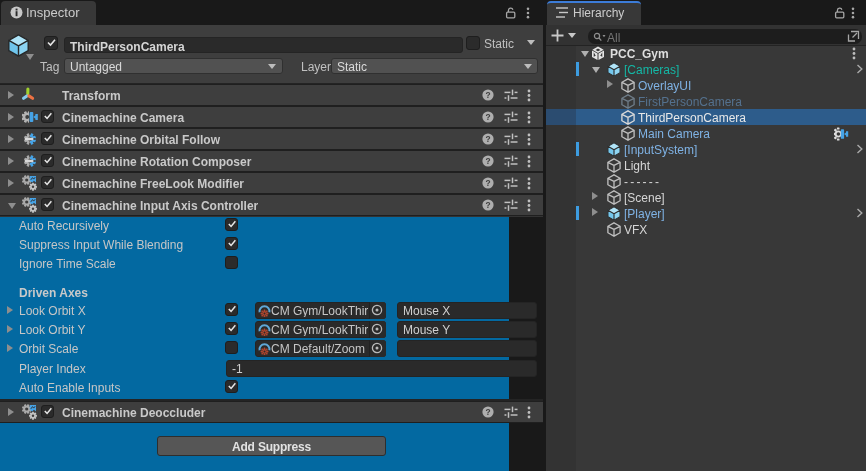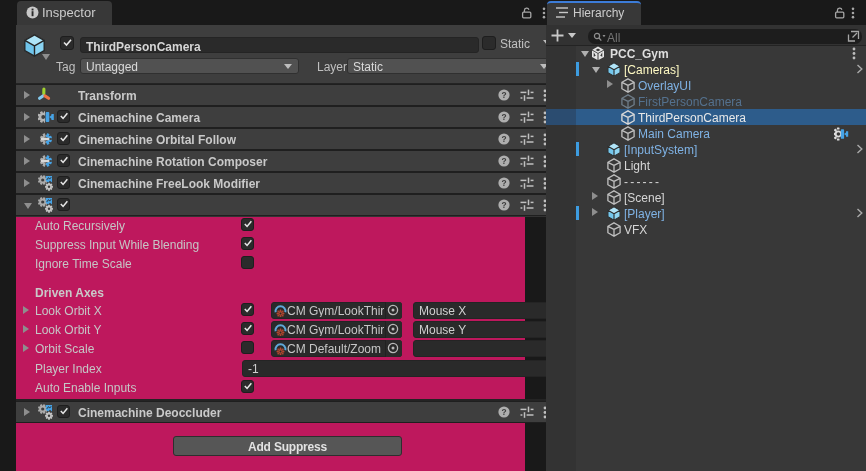--- a/index.html
+++ b/index.html
@@ -1,21 +1,21 @@
 <!DOCTYPE html>
 <html><head>
 <meta charset="utf-8">
 <style>
   * { margin:0; padding:0; box-sizing:border-box; }
   html,body { width:866px; height:471px; overflow:hidden; background:#191919;
     font-family:"Liberation Sans", sans-serif; }
   .abs { position:absolute; }
   .txt { position:absolute; font-size:12px; color:#C8C8C8; white-space:nowrap; line-height:1; }
   .bold { font-weight:bold; }
-  #inspector { position:absolute; left:16px; top:0; width:509px; height:471px; background:#be185d; }
+  #inspector { position:absolute; left:0; top:0; width:509px; height:471px; background:#0369a1; }
   #hierarchy { position:absolute; left:546px; top:0; width:320px; height:471px; background:#383838; }
   .tabbar { position:absolute; left:0; top:0; width:100%; height:25px; background:#191919; }
   .tab { position:absolute; top:1px; height:24px; background:#383838; border-radius:4px 4px 0 0; }
   .comp-header { position:absolute; left:0; width:543px; height:22px; background:#3E3E3E;
      border-top:1px solid #1F1F1F; border-bottom:1px solid #1F1F1F; }
   .field { position:absolute; background:#2A2A2A; border:1px solid #242424; border-radius:3px; }
   .drop { position:absolute; background:#515151; border:1px solid #303030; border-radius:3px; }
   .cb { position:absolute; width:14px; height:14px; background:#2B2B2B; border:1px solid #1E1E1E; border-radius:3px; }
   .check { position:absolute; left:1px; top:0px; width:11px; height:11px; }
   .fold { position:absolute; width:0; height:0; }
@@ -351,20 +351,21 @@
       <rect x="10.05" y="7.70" width="1.9" height="2.5" rx="0.5" fill="#C4C4C4" transform="rotate(315.0 11 11.7)"></rect>
       <circle cx="11" cy="11.7" r="1.2" fill="#3E3E3E"></circle>
 <path d="M7.8 1 h6.2 v6.6 l-2.1 -1.9 l-1.6 1.9 l-2.5 -1.7 z" fill="#46A3E6"></path>
 <path d="M8.8 4.9 l1.7 -2.3 l1.2 1.5 l1.5 -1.9" fill="none" stroke="#2E2E2E" stroke-width="0.9"></path>
 </svg>
 <div class="cb" style="left:41px;top:198px;width:13px;height:13px;">
       <svg class="check" viewBox="0 0 11 11" style="width:10px;height:10px">
         <path d="M2 5.5 L4.5 8.2 L9.2 2.6" fill="none" stroke="#E6E6E6" stroke-width="1.7"></path>
       </svg>
     </div>
+<div class="txt bold" style="left:62px;top:200px;color:#C9C9C9;">Cinemachine Input Axis Controller</div>
 <svg class="abs" style="left:482px;top:199px" width="12" height="12" viewBox="0 0 12 12">
 <circle cx="6" cy="6" r="5.6" fill="#AEAEAE"></circle>
 <text x="6" y="8.8" font-size="8.4" font-weight="bold" fill="#3E3E3E" text-anchor="middle" font-family="Liberation Sans">?</text>
 </svg>
 <svg class="abs" style="left:504px;top:199px" width="14" height="12" viewBox="0 0 14 12">
 <g stroke="#C0C0C0" stroke-width="1.5">
 <line x1="0.5" y1="3.4" x2="6.4" y2="3.4"></line>
         <line x1="10.6" y1="3.4" x2="13.5" y2="3.4"></line>
 <line x1="8.5" y1="0.6" x2="8.5" y2="6.2"></line>
 <line x1="0.5" y1="9" x2="2.4" y2="9"></line>
@@ -604,21 +605,21 @@
       <circle cx="3" cy="11" r="1.4" fill="#BDBDBD"></circle>
 </svg>
 <div class="abs" style="left:30px;top:62px;width:2.5px;height:14px;background:#3D9CE0;"></div>
 <div class="fold d" style="left:46px;top:67px;border-top-color:#AFAFAF;"></div>
 <svg class="abs" style="left:61px;top:62px" width="14" height="15" viewBox="0 0 13 14">
 <polygon points="6.5,0.8 12.2,4 12.2,10 6.5,13.2 0.8,10 0.8,4" fill="#74C8EE"></polygon>
 <polygon points="6.5,0.8 12.2,4 6.5,7.2 0.8,4" fill="#B0E4F8"></polygon>
 <polygon points="6.5,7.2 12.2,4 12.2,10 6.5,13.2" fill="#8FD6F3"></polygon>
 <path d="M6.5 0.8 L12.2 4 L12.2 10 L6.5 13.2 L0.8 10 L0.8 4 Z M6.5 7.2 L6.5 13.2 M6.5 7.2 L0.8 4 M6.5 7.2 L12.2 4" fill="none" stroke="#2E2E2E" stroke-width="1.1"></path>
 </svg>
-<div class="txt" style="left:78px;top:64px;color:#fef9c3;">[Cameras]</div>
+<div class="txt" style="left:78px;top:64px;color:#14b8a6;">[Cameras]</div>
 <svg class="abs" style="left:310px;top:64px" width="7" height="10" viewBox="0 0 7 10">
       <path d="M1.5 1 L5.8 5 L1.5 9" fill="none" stroke="#AAAAAA" stroke-width="1.4"></path>
     </svg>
 <div class="fold r" style="left:61px;top:80px;border-left-color:#8E8E8E;"></div>
 <svg class="abs" style="left:75px;top:78px" width="14" height="15" viewBox="0 0 13 14">
 <path d="M6.5 0.8 L12.2 4 L12.2 10 L6.5 13.2 L0.8 10 L0.8 4 Z M6.5 6.9 L6.5 13.2 M6.5 6.9 L0.8 4 M6.5 6.9 L12.2 4" fill="none" stroke="#BEBEBE" stroke-width="1.25"></path>
 </svg>
 <div class="txt" style="left:92px;top:80px;color:#7FB2E4;">OverlayUI</div>
 <svg class="abs" style="left:75px;top:94px" width="14" height="15" viewBox="0 0 13 14">
 <path d="M6.5 0.8 L12.2 4 L12.2 10 L6.5 13.2 L0.8 10 L0.8 4 Z M6.5 6.9 L6.5 13.2 M6.5 6.9 L0.8 4 M6.5 6.9 L12.2 4" fill="none" stroke="#6E7C88" stroke-width="1.25"></path>

